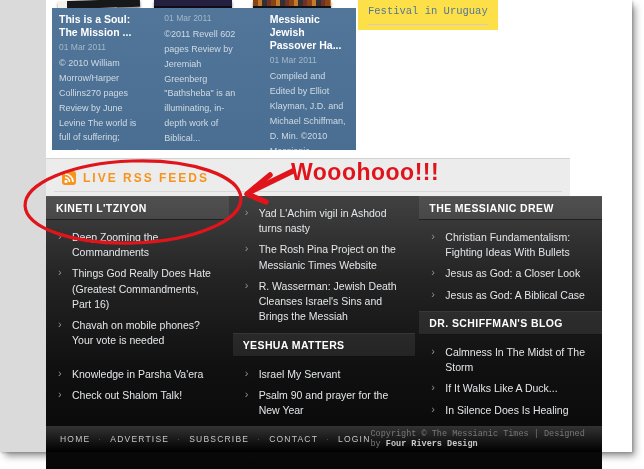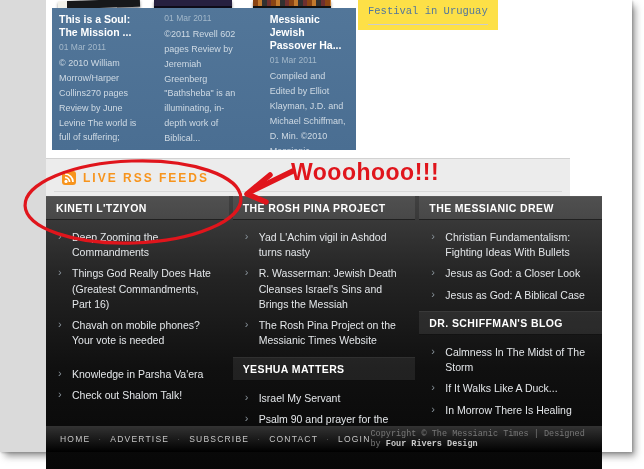--- a/index.html
+++ b/index.html
@@ -129,25 +129,24 @@
         <div class="feed-block">
           <ul class="feed-list">
             <li>Knowledge in Parsha Va'era</li>
             <li>Check out Shalom Talk!</li>
 
           </ul>
         </div>
       </div>
       <div class="feed-col">
         <div class="feed-block">
-          <div class="feed-header">THE ROSH PINA PROJECT</div>
           <ul class="feed-list">
             <li>Yad L'Achim vigil in Ashdod turns nasty</li>
+            <li>The Rosh Pina Project on the Messianic Times Website</li>
             <li>R. Wasserman: Jewish Death Cleanses Israel's Sins and Brings the Messiah</li>
-            <li>The Rosh Pina Project on the Messianic Times Website</li>
           </ul>
         </div>
         <div class="feed-block">
           <div class="feed-header">YESHUA MATTERS</div>
           <ul class="feed-list">
             <li>Israel My Servant</li>
             <li>Psalm 90 and prayer for the New Year</li>
 
           </ul>
         </div>
@@ -159,21 +158,21 @@
             <li>Christian Fundamentalism: Fighting Ideas With Bullets</li>
             <li>Jesus as God: a Closer Look</li>
             <li>Jesus as God: A Biblical Case</li>
           </ul>
         </div>
         <div class="feed-block">
           <div class="feed-header">DR. SCHIFFMAN'S BLOG</div>
           <ul class="feed-list">
             <li>Calmness In The Midst of The Storm</li>
             <li>If It Walks Like A Duck...</li>
-            <li>In Morrow There Is Healing</li>
+            <li>In Silence Does Is Healing</li>
           </ul>
         </div>
       </div>
     </div>
 
     <div class="footerbar">
       <ul class="footer-nav">
         <li>HOME</li>
         <li>ADVERTISE</li>
         <li>SUBSCRIBE</li>

